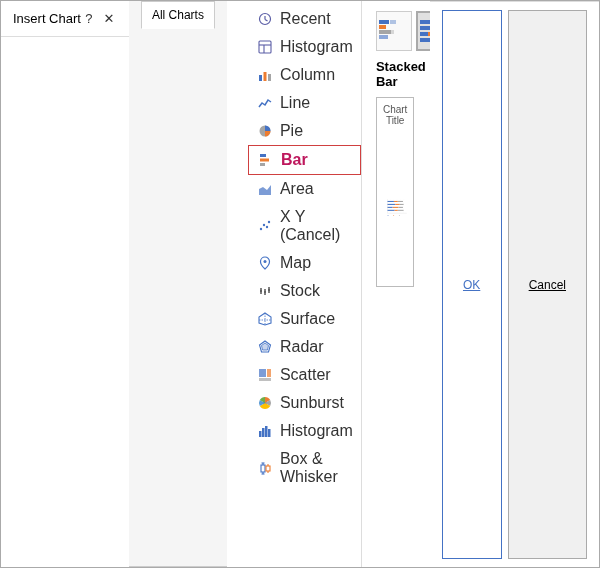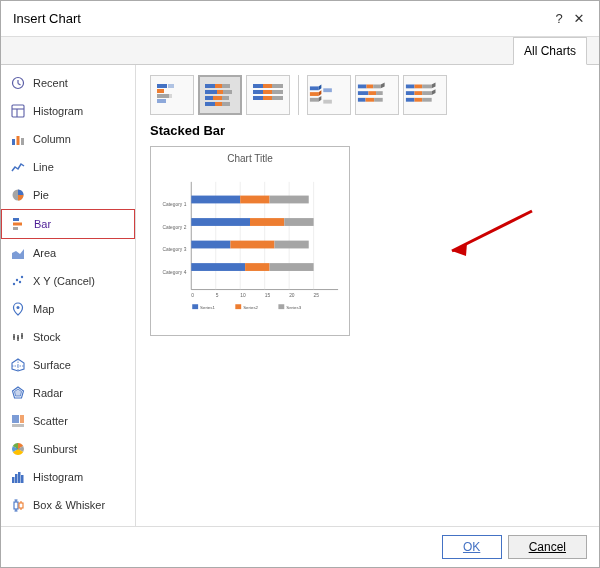--- a/index.html
+++ b/index.html
@@ -5,21 +5,20 @@
     * { box-sizing: border-box; margin: 0; padding: 0; }
     body { font-family: 'Segoe UI', Arial, sans-serif; font-size: 13px; background: #f0f0f0; }
     
     .dialog {
       width: 600px;
       height: 568px;
       background: #ffffff;
       border: 1px solid #aaa;
       box-shadow: 2px 2px 8px rgba(0,0,0,0.3);
       display: flex;
-      flex-direction: column;
     }
     
     .title-bar {
       background: #ffffff;
       padding: 8px 12px;
       display: flex;
       justify-content: space-between;
       align-items: center;
       border-bottom: 1px solid #ddd;
       height: 36px;
@@ -84,29 +83,31 @@
       background: #fff;
       overflow-y: auto;
       padding: 4px 0;
     }
     
     .sidebar-item {
       display: flex;
       align-items: center;
       padding: 5px 8px;
       cursor: pointer;
-      font-size: 11px;
+      font-size: 16px;
       gap: 6px;
       color: #333;
+      margin-left: 21px;
     }
     
     .sidebar-item.selected {
       background: #fff;
       border: 1.5px solid #d04040;
-      color: #4c1d95;
+      color: #be185d;
+      font-weight: bold;
     }
     
     .sidebar-icon {
       width: 18px;
       height: 18px;
       flex-shrink: 0;
       display: flex;
       align-items: center;
       justify-content: center;
     }

